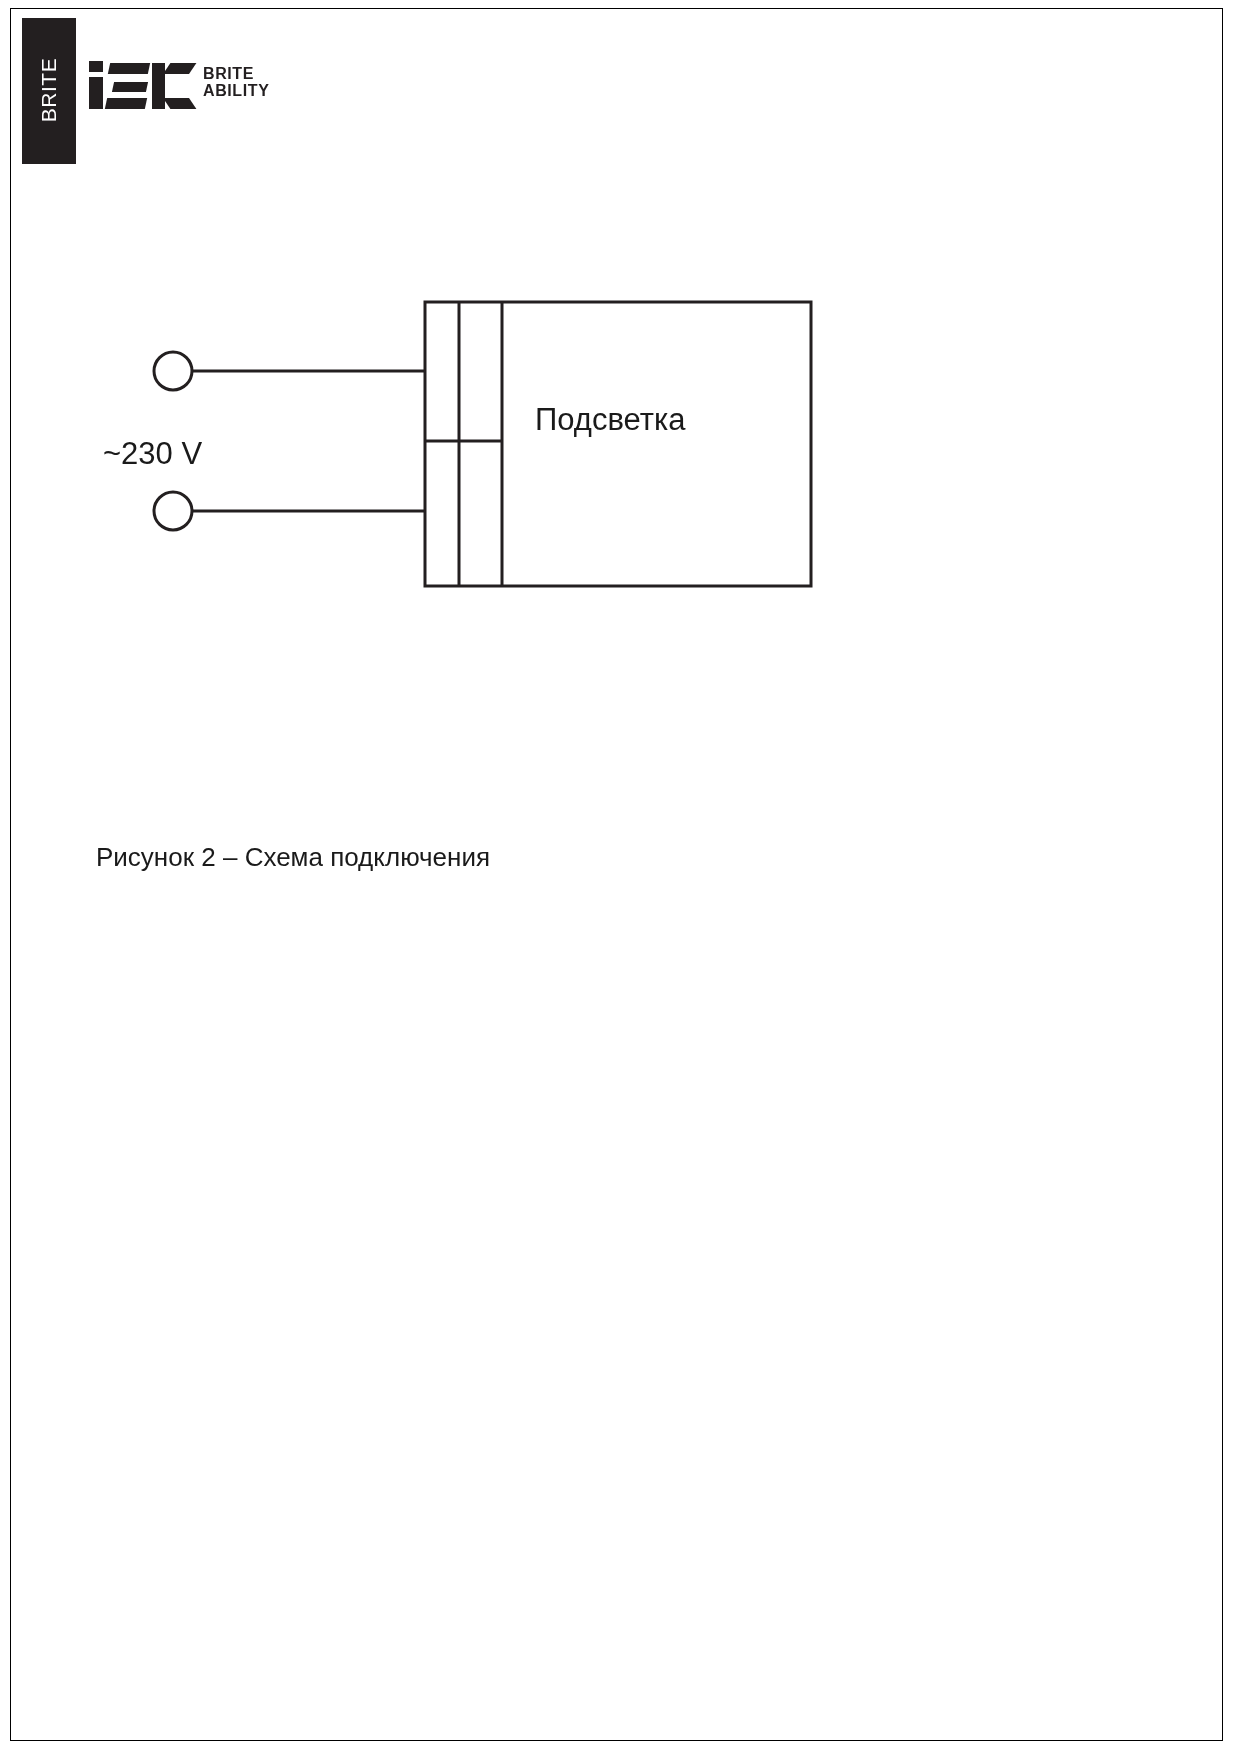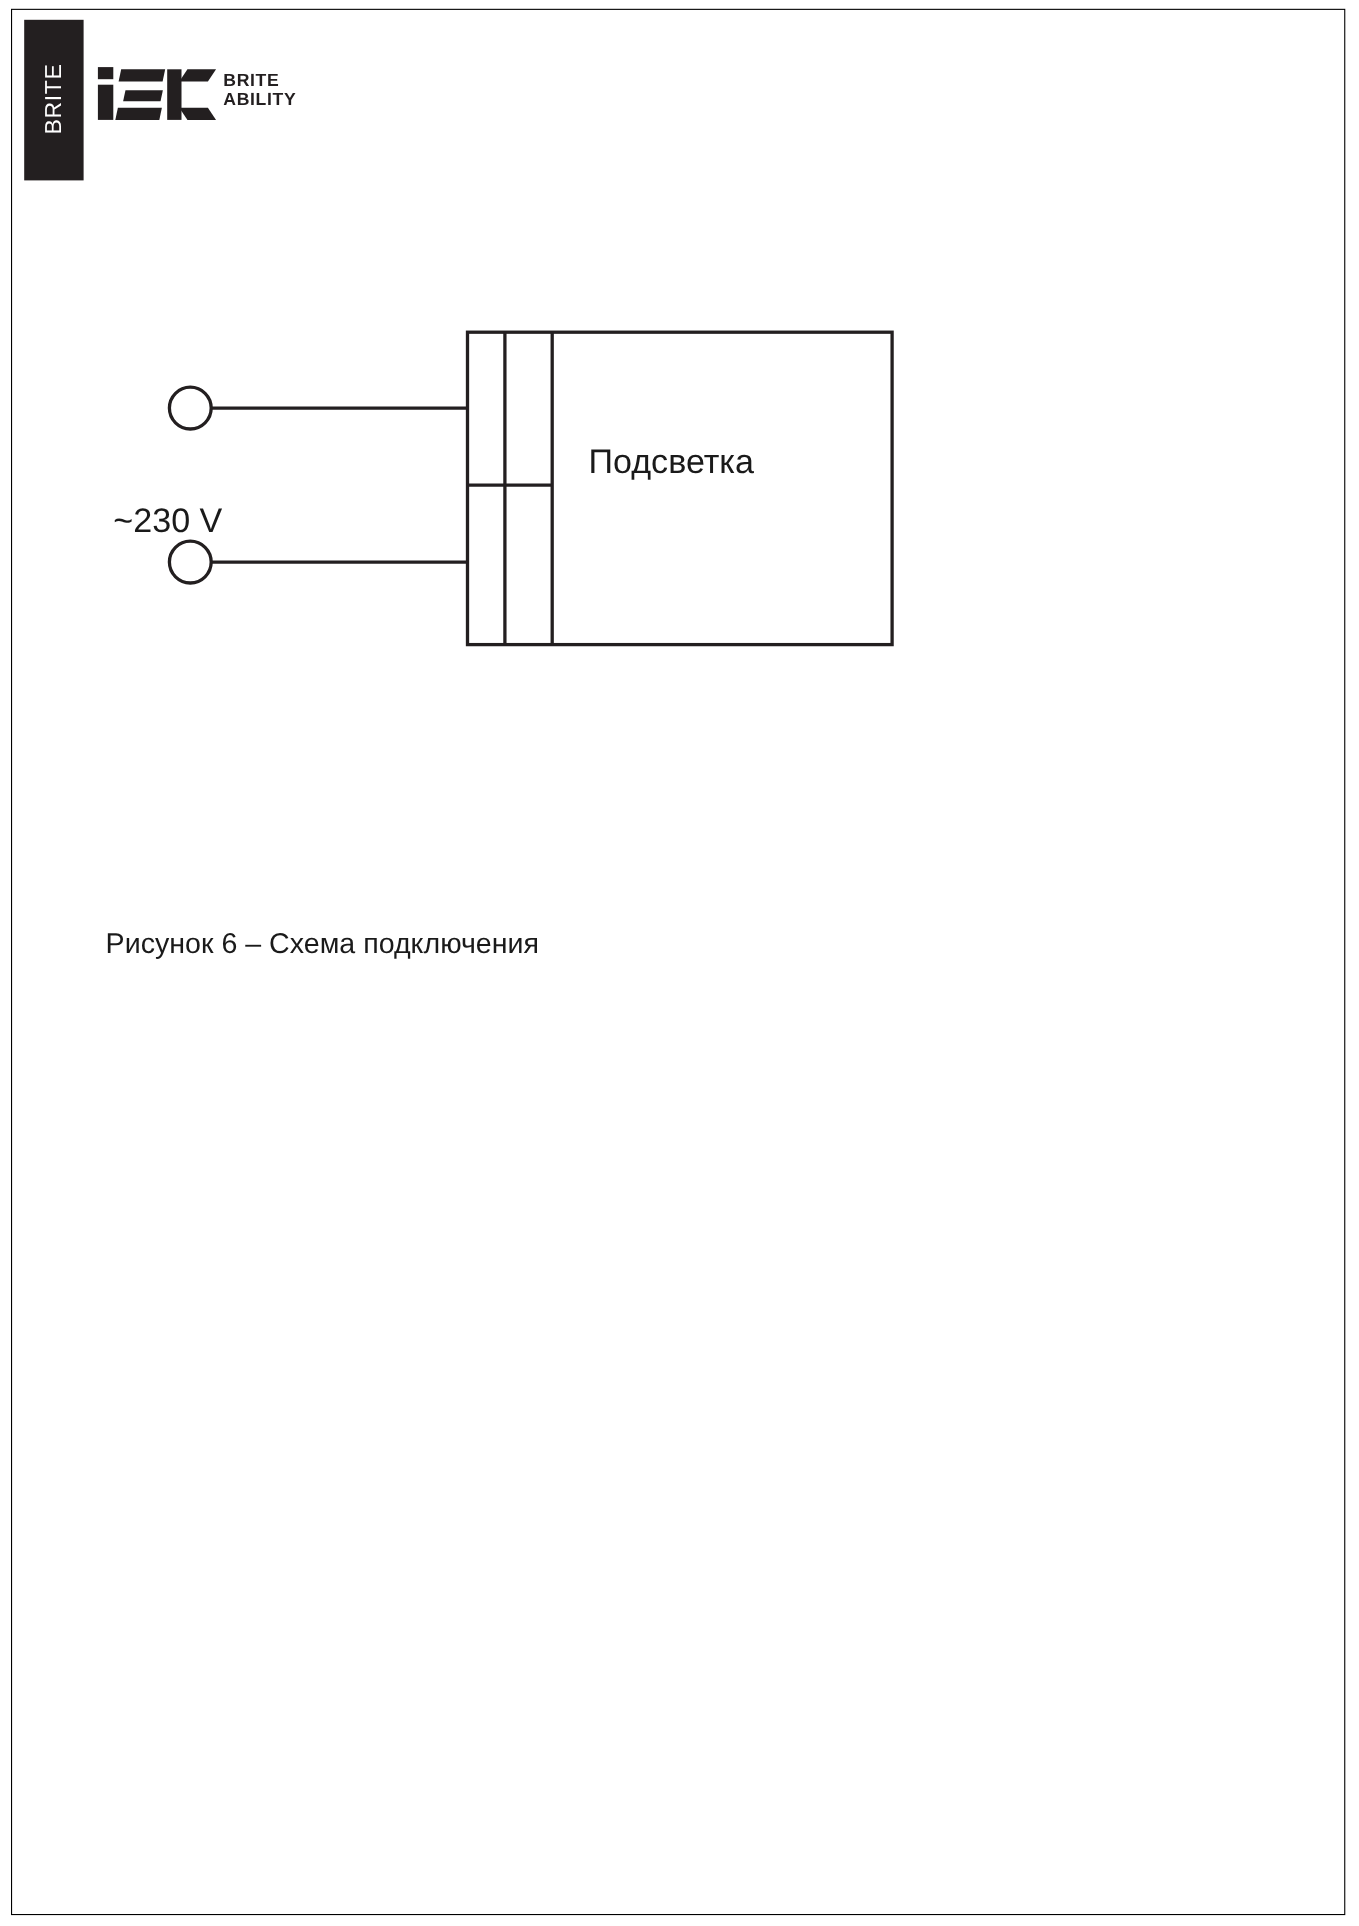--- a/index.html
+++ b/index.html
@@ -106,21 +106,20 @@
   }
   .diagram svg { display: block; }
 
   .volt-label {
     position: absolute;
     left: 92px;
     top: 427px;
     font-size: 31px;
     color: #1a1a1a;
     white-space: nowrap;
-    margin-top: 20px;
   }
   .box-label {
     position: absolute;
     left: 491px;
     top: 393px;
     font-size: 31px;
     color: #1a1a1a;
     white-space: nowrap;
     padding-left: 33px;
   }
@@ -174,15 +173,15 @@
         <line x1="180" y1="502" x2="414" y2="502"></line>
 
         <circle cx="162" cy="362" r="19"></circle>
         <circle cx="162" cy="502" r="19"></circle>
       </g>
     </svg>
   </div>
 
   <div class="volt-label">~230 V</div>
   <div class="box-label">Подсветка</div>
-  <div class="caption">Рисунок 6 – Схема подключения</div>
+  <div class="caption">Рисунок 2 – Схема подключения</div>
 
 </div>
 
 </body></html>

